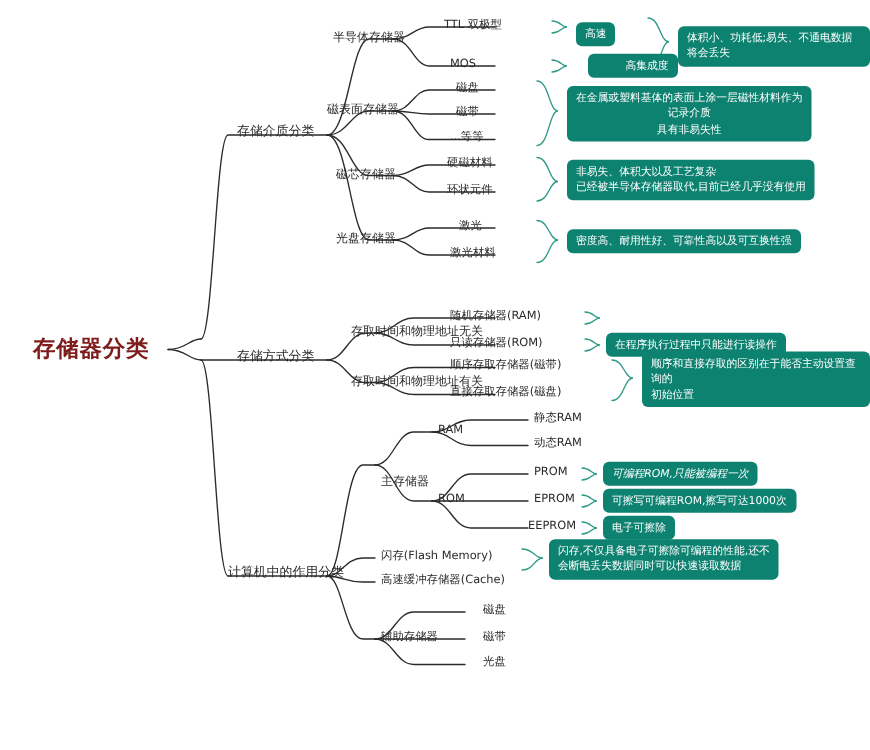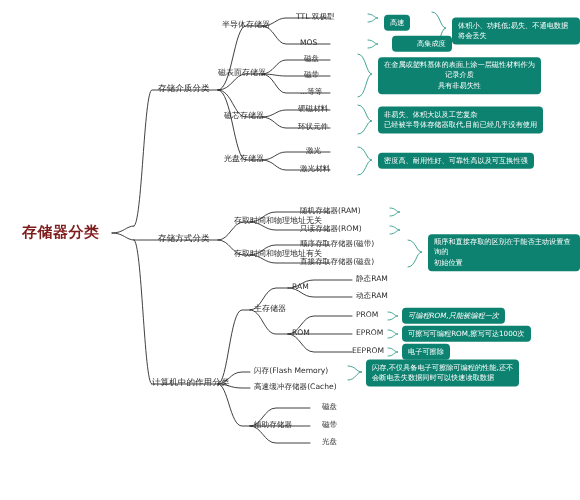--- a/index.html
+++ b/index.html
@@ -179,30 +179,31 @@
   <div class="node plain lv3" style="left:224px; top:160px;">光盘存储器</div>
   <div class="node plain lv4" style="left:306px; top:152px;">激光</div>
   <div class="node plain lv4" style="left:300px; top:170px;">激光材料</div>
   <div class="node badge wide" style="left:378px; top:161px;">密度高、耐用性好、可靠性高以及可互换性强</div>
 
   <div class="node plain lv2" style="left:158px; top:240px;">存储方式分类</div>
 
   <div class="node plain lv3" style="left:234px; top:222px;">存取时间和物理地址无关</div>
   <div class="node plain lv4" style="left:300px; top:212px;">随机存储器(RAM)</div>
   <div class="node plain lv4" style="left:300px; top:230px;">只读存储器(ROM)</div>
+  <div class="node badge" style="left:404px; top:230px;">在程序执行过程中只能进行读操作</div>
 
   <div class="node plain lv3" style="left:234px; top:255px;">存取时间和物理地址有关</div>
   <div class="node plain lv4" style="left:300px; top:245px;">顺序存取存储器(磁带)</div>
   <div class="node plain lv4" style="left:300px; top:263px;">直接存取存储器(磁盘)</div>
   <div class="node badge wide" style="left:428px; top:253px;">顺序和直接存取的区别在于能否主动设置查询的
 初始位置</div>
 
   <div class="node plain lv2" style="left:152px; top:384px;">计算机中的作用分类</div>
 
-  <div class="node plain lv3" style="left:254px; top:310px;">主存储器</div>
+  <div class="node plain lv3" style="left:254px; top:322px;">主存储器</div>
   <div class="node plain lv4" style="left:292px; top:288px;">RAM</div>
   <div class="node plain lv4" style="left:356px; top:280px;">静态RAM</div>
   <div class="node plain lv4" style="left:356px; top:297px;">动态RAM</div>
 
   <div class="node plain lv4" style="left:292px; top:334px;">ROM</div>
   <div class="node plain lv4" style="left:356px; top:316px;">PROM</div>
   <div class="node badge" style="left:402px; top:316px;font-style:italic;">可编程ROM,只能被编程一次</div>
   <div class="node plain lv4" style="left:356px; top:334px;">EPROM</div>
   <div class="node badge" style="left:402px; top:334px;">可擦写可编程ROM,擦写可达1000次</div>
   <div class="node plain lv4" style="left:352px; top:352px;">EEPROM</div>

